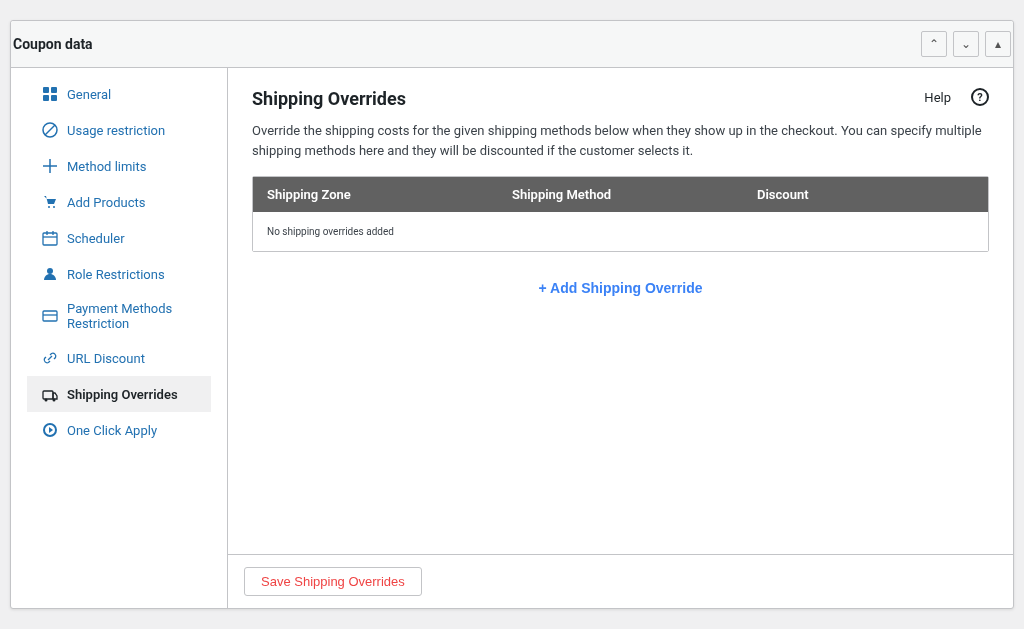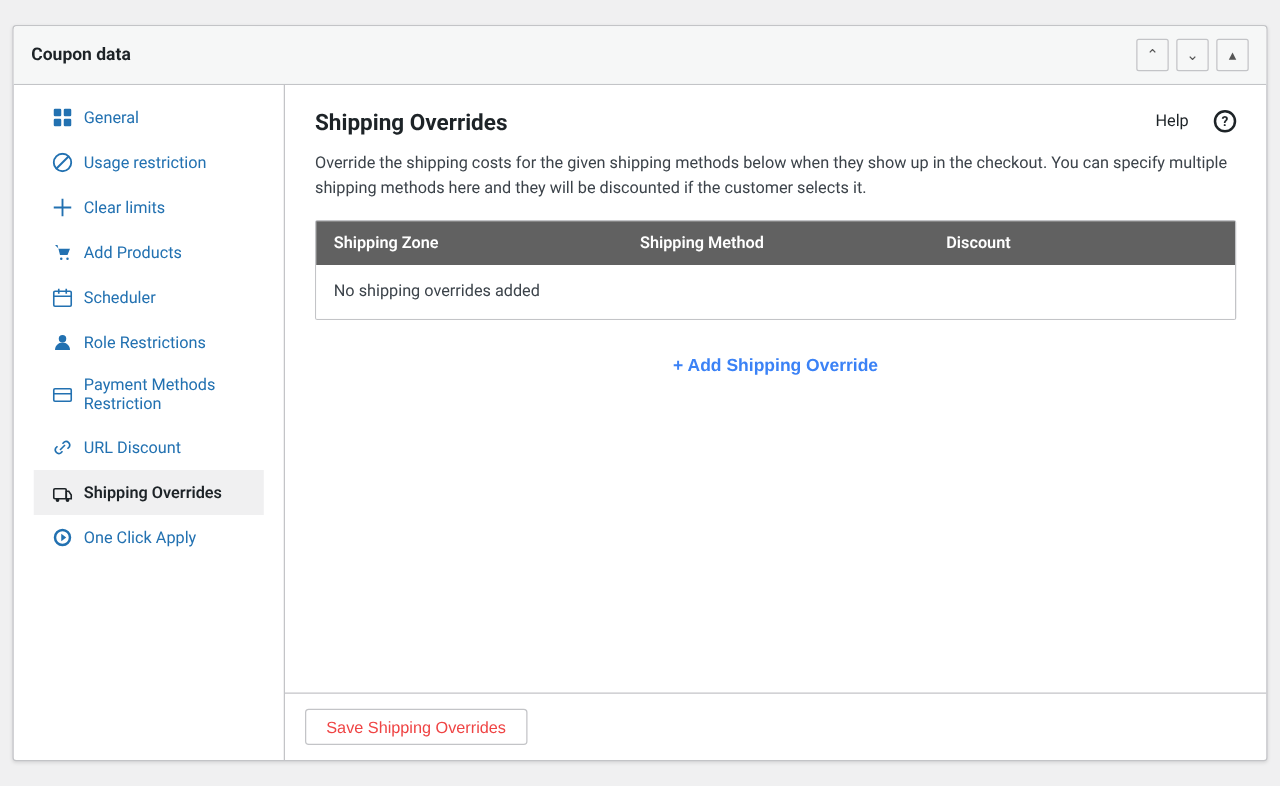--- a/index.html
+++ b/index.html
@@ -18,21 +18,21 @@
       border: 1px solid #c3c4c7;
       border-radius: 3px;
       box-shadow: 0 1px 3px rgba(0,0,0,0.1);
     }
     .panel-header {
       display: flex;
       align-items: center;
       justify-content: space-between;
       background: #f6f7f7;
       border-bottom: 1px solid #c3c4c7;
-      padding: 10px 14px;
+      padding: 10px 2px;
       border-radius: 3px 3px 0 0;
     }
     .panel-header-title {
       font-weight: 700;
       font-size: 14px;
       color: #1d2327;
     }
     .panel-header-controls {
       display: flex;
       gap: 6px;
@@ -144,21 +144,21 @@
       color: #fff;
       font-weight: 600;
       font-size: 13px;
     }
     .table-header-cell {
       padding: 10px 14px;
     }
     .table-empty-row {
       padding: 14px;
       color: #3c434a;
-      font-size: 13px;
+      font-size: 10px;
       background: #fff;
     }
     .add-override-btn {
       display: flex;
       align-items: center;
       justify-content: center;
       gap: 6px;
       font-size: 14px;
       font-weight: 700;
       color: #3b82f6;
@@ -230,21 +230,21 @@
           </span>
           <span>Usage restriction</span>
         </div>
         <div class="sidebar-item">
           <span class="sidebar-icon">
             <svg width="16" height="16" viewBox="0 0 16 16" fill="currentColor">
               <line x1="8" y1="1" x2="8" y2="15" stroke="currentColor" stroke-width="1.5"></line>
               <line x1="1" y1="8" x2="15" y2="8" stroke="currentColor" stroke-width="1.5"></line>
             </svg>
           </span>
-          <span>Clear limits</span>
+          <span>Method limits</span>
         </div>
         <div class="sidebar-item">
           <span class="sidebar-icon">
             <svg width="16" height="16" viewBox="0 0 16 16" fill="currentColor">
               <path d="M2 2h2l2 8h6l2-5H5"></path>
               <circle cx="7" cy="13" r="1"></circle>
               <circle cx="12" cy="13" r="1"></circle>
             </svg>
           </span>
           <span>Add Products</span>

